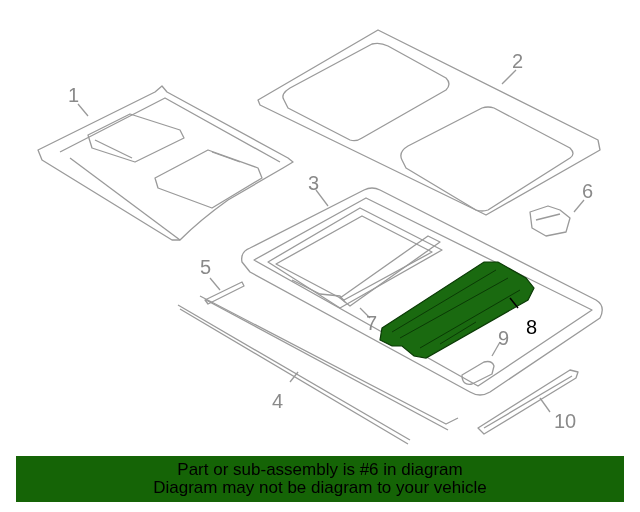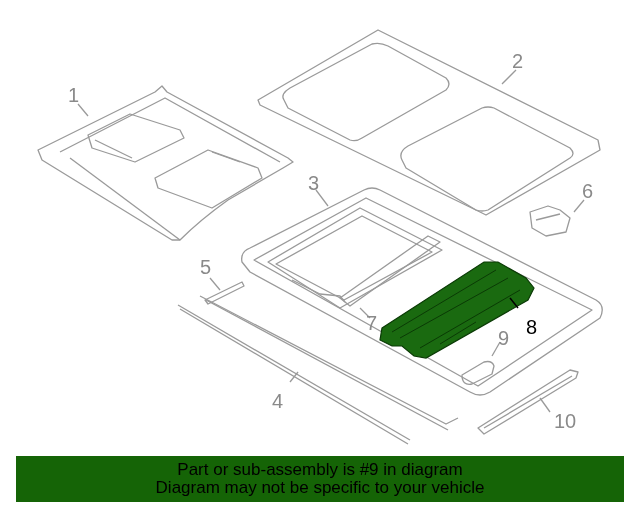--- a/index.html
+++ b/index.html
@@ -94,15 +94,15 @@
   <text class="callout" x="272" y="408">4</text>
   <text class="callout" x="200" y="274">5</text>
   <text class="callout" x="582" y="198">6</text>
   <text class="callout" x="366" y="330">7</text>
   <text class="callout hl" x="526" y="334">8</text>
   <text class="callout" x="498" y="345">9</text>
   <text class="callout" x="554" y="428">10</text>
 </svg>
 
 <div class="banner">
-  <span>Part or sub-assembly is #9 in diagram</span>
-  <span>Diagram may not be specific to your vehicle</span>
+  <span>Part or sub-assembly is #6 in diagram</span>
+  <span>Diagram may not be diagram to your vehicle</span>
 </div>
 
 </body></html>

